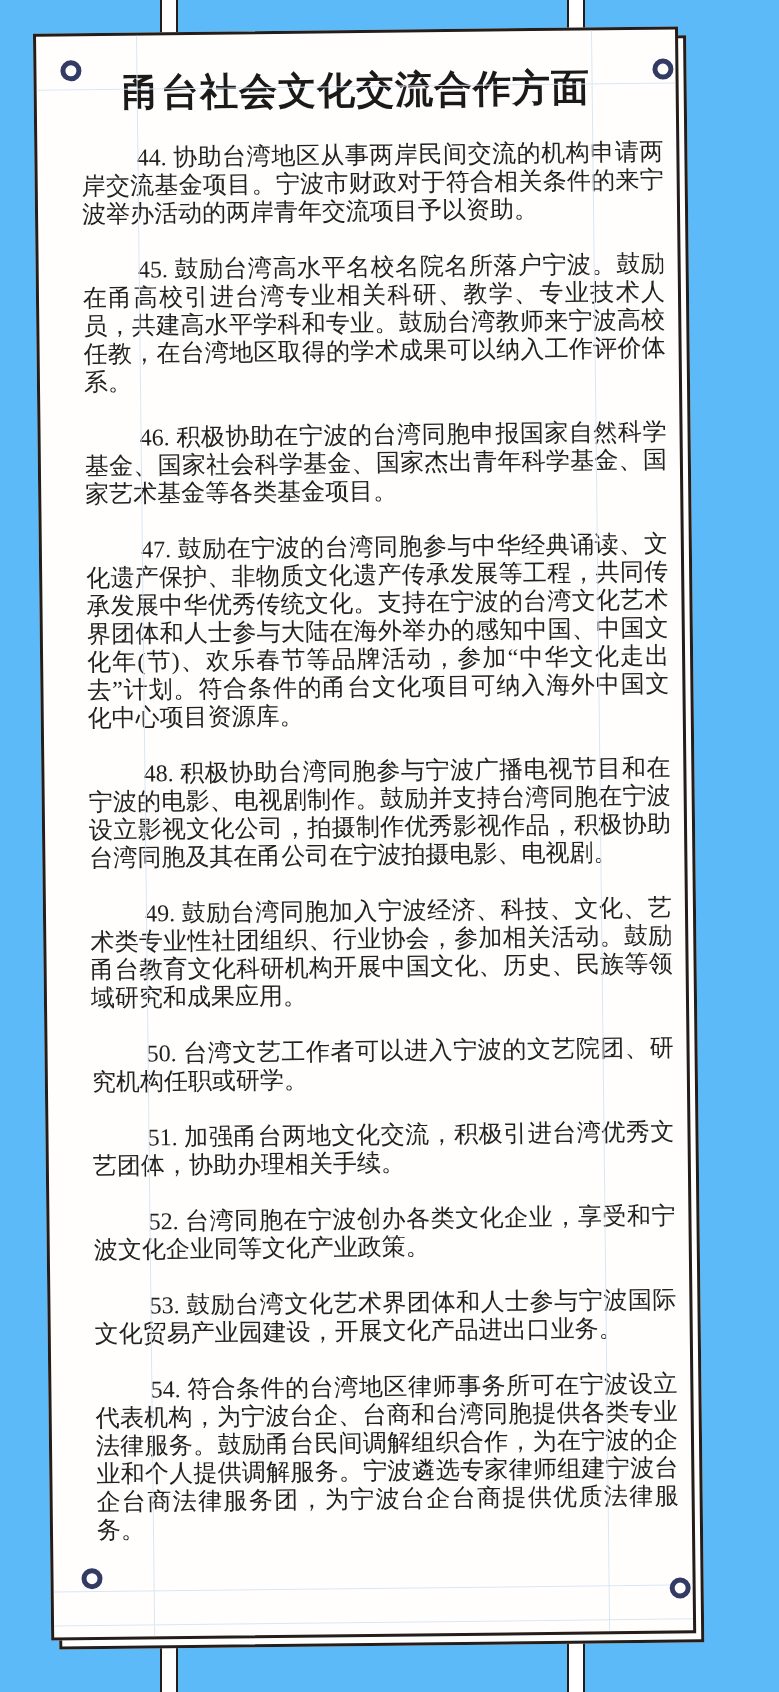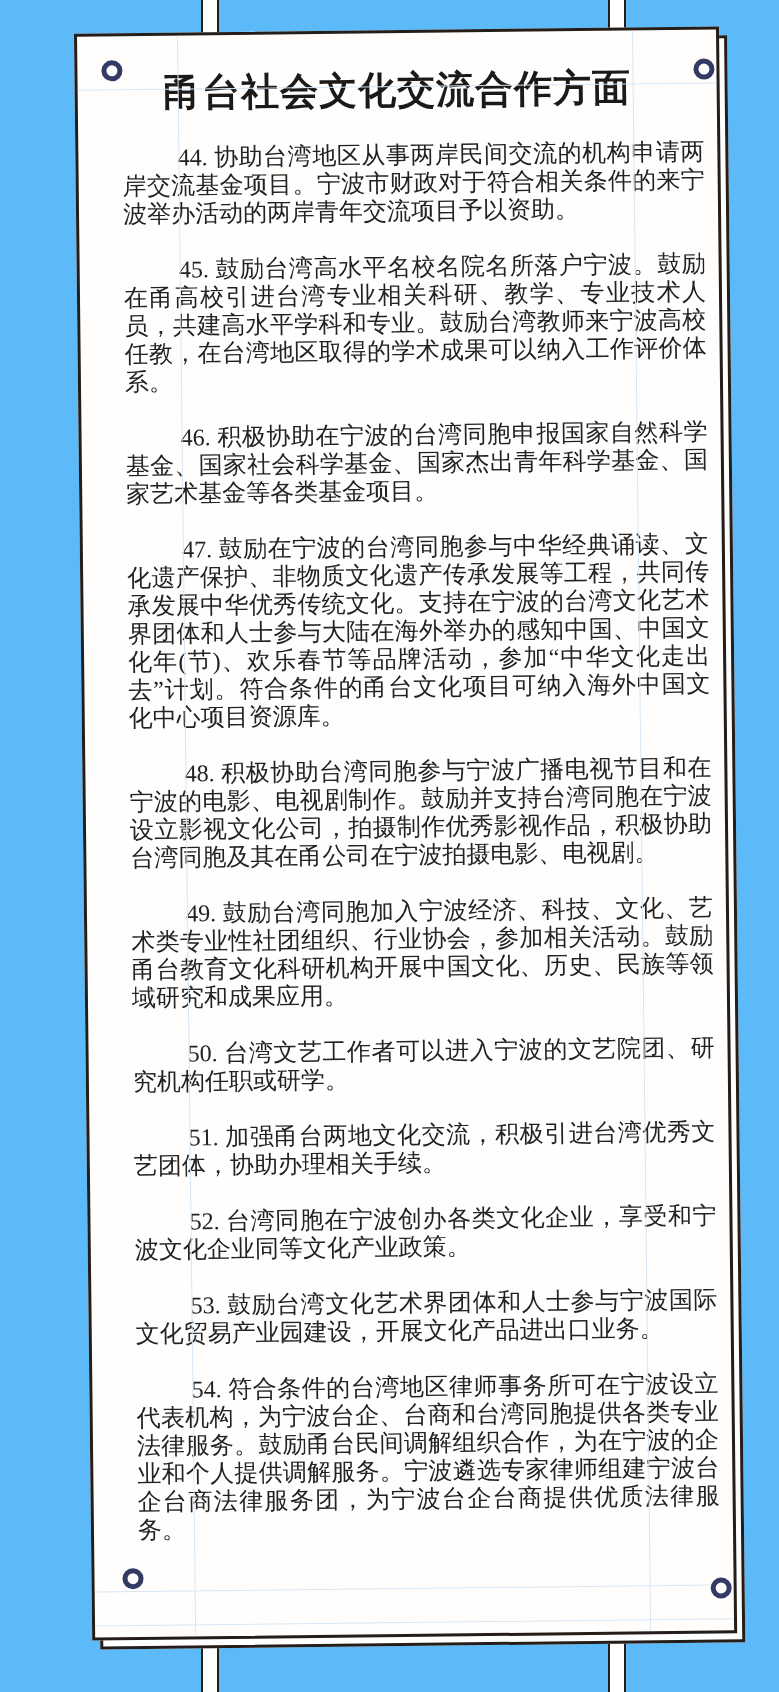--- a/index.html
+++ b/index.html
@@ -1,21 +1,21 @@
 <!DOCTYPE html>
 <html><head>
 <meta charset="utf-8">
 <style>
   html,body { margin:0; padding:0; }
   body {
     width:779px; height:1692px; position:relative; overflow:hidden;
     background:#5dbaf8;
     font-family:"Liberation Serif","DejaVu Serif",serif;
   }
-  .scene { position:absolute; inset:0;margin-left:41px; }
+  .scene { position:absolute; inset:0; }
 
   
   .pole {
     position:absolute; top:0; bottom:0; width:14px;
     background:#ffffff;
     border-left:2px solid #241d19; border-right:2px solid #241d19;
   }
   .pole.left  { left:160px; }
   .pole.right { left:567px; }
 

